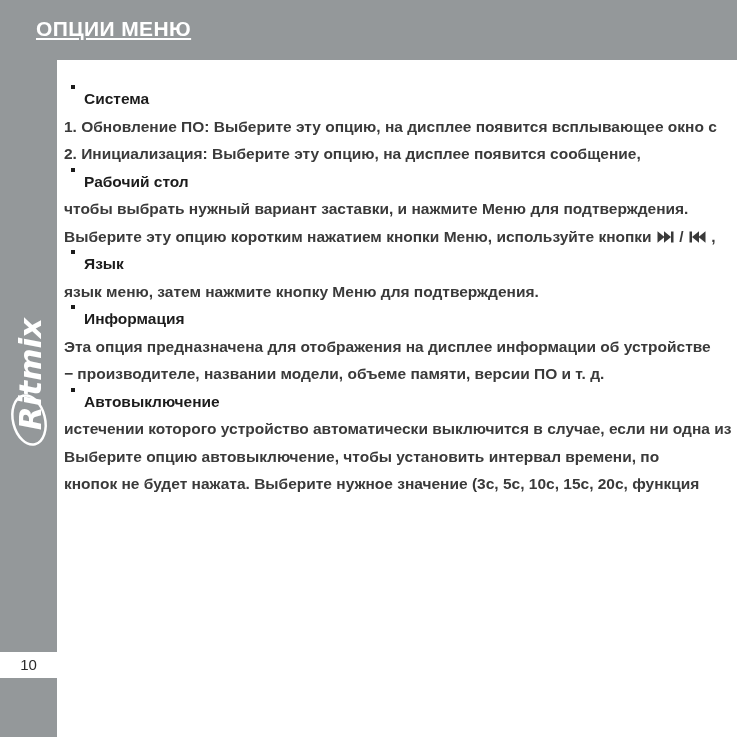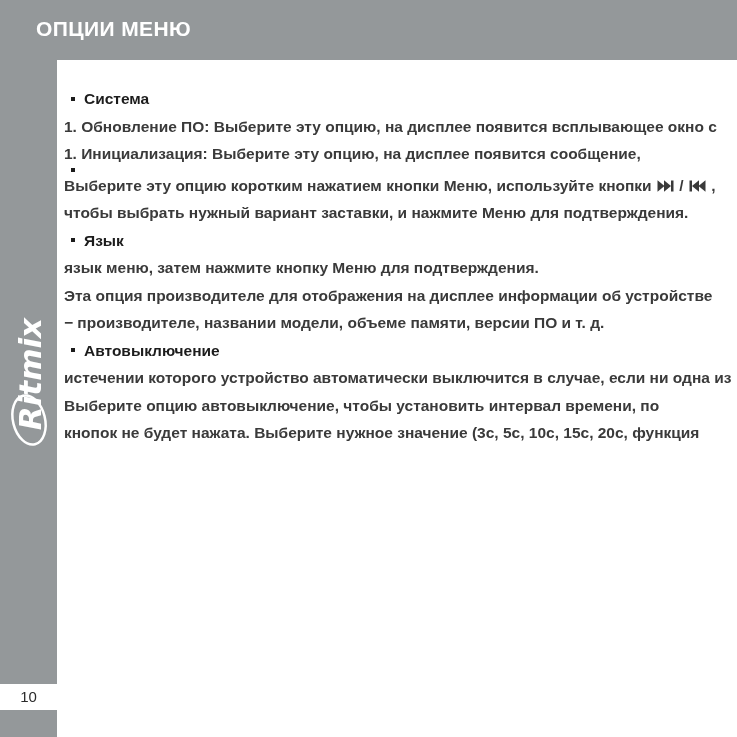--- a/index.html
+++ b/index.html
@@ -1,39 +1,39 @@
 <!DOCTYPE html>
 <html><head>
 <meta charset="utf-8">
 <style>
   html,body{margin:0;padding:0;}
   body{width:737px;height:737px;overflow:hidden;font-family:"Liberation Sans","DejaVu Sans",sans-serif;}
   .page{position:relative;width:737px;height:737px;background:#94989a;overflow:hidden;}
 
   .header-title{
     position:absolute;left:36px;top:17px;
-    color:#ffffff;font-size:21px;font-weight:bold;letter-spacing:0.4px;
+    color:#ffffff;font-size:21px;font-weight:bold;letter-spacing:0.4px;text-decoration:underline;
   }
 
   .panel{
     position:absolute;left:57px;top:60px;width:680px;height:677px;
     background:#ffffff;box-sizing:border-box;
     padding:25px 10px 0 7px;overflow:hidden;
   }
 
   .sections{font-size:15.5px;line-height:27.5px;color:#3a3a3a;}
-  .heading-row{display:flex;align-items:center;font-weight:bold;color:#1c1c1c;line-height:27.5px;}
+  .heading-row{display:flex;font-weight:bold;color:#1c1c1c;line-height:27.5px;}
   .bullet{width:4px;height:4px;background:#1c1c1c;margin-left:7px;margin-right:9px;flex:0 0 auto;}
   .body-line{white-space:nowrap;line-height:27.5px;font-weight:bold;}
   .track-icon{vertical-align:-1px;margin:0 1px;}
 
   .logo-svg{position:absolute;left:5px;top:302px;}
 
   .page-number{
-    position:absolute;left:0;top:684px;width:57px;height:26px;
+    position:absolute;left:0;top:652px;width:57px;height:26px;
     background:#ffffff;color:#2b2b2b;font-size:15px;line-height:26px;text-align:center;
   }
 </style>
 </head>
 <body>
 
 <div class="page">
 
   <div class="header-title">ОПЦИИ МЕНЮ</div>
 
@@ -44,40 +44,45 @@
     </g>
   </svg>
 
   <div class="panel">
     <div class="sections">
         <div class="heading-row">
           <span class="bullet"></span>
           <span>Система</span>
         </div>
         <div class="body-line">1. Обновление ПО: Выберите эту опцию, на дисплее появится всплывающее окно с</div>
-        <div class="body-line">1. Инициализация: Выберите эту опцию, на дисплее появится сообщение,</div>
+        <div class="body-line">2. Инициализация: Выберите эту опцию, на дисплее появится сообщение,</div>
         <div class="heading-row">
           <span class="bullet"></span>
+          <span>Рабочий стол</span>
         </div>
+        <div class="body-line">чтобы выбрать нужный вариант заставки, и нажмите Меню для подтверждения.</div>
         <div class="body-line">Выберите эту опцию коротким нажатием кнопки Меню, используйте кнопки <svg width="17" height="12" viewBox="0 0 17 12" class="track-icon" fill="currentColor">
             <path d="M0.5,0.3 L7.5,6 L0.5,11.7 Z"></path>
             <path d="M7,0.3 L14,6 L7,11.7 Z"></path>
             <rect x="14" y="0.5" width="2.5" height="11"></rect>
           </svg> / <svg width="17" height="12" viewBox="0 0 17 12" class="track-icon" fill="currentColor">
             <rect x="0.5" y="0.5" width="2.5" height="11"></rect>
             <path d="M10,0.3 L3,6 L10,11.7 Z"></path>
             <path d="M16.5,0.3 L9.5,6 L16.5,11.7 Z"></path>
           </svg> ,</div>
-        <div class="body-line">чтобы выбрать нужный вариант заставки, и нажмите Меню для подтверждения.</div>
         <div class="heading-row">
           <span class="bullet"></span>
           <span>Язык</span>
         </div>
         <div class="body-line">язык меню, затем нажмите кнопку Меню для подтверждения.</div>
-        <div class="body-line">Эта опция производителе для отображения на дисплее информации об устройстве</div>
+        <div class="heading-row">
+          <span class="bullet"></span>
+          <span>Информация</span>
+        </div>
+        <div class="body-line">Эта опция предназначена для отображения на дисплее информации об устройстве</div>
         <div class="body-line">− производителе, названии модели, объеме памяти, версии ПО и т. д.</div>
         <div class="heading-row">
           <span class="bullet"></span>
           <span>Автовыключение</span>
         </div>
         <div class="body-line">истечении которого устройство автоматически выключится в случае, если ни одна из</div>
         <div class="body-line">Выберите опцию автовыключение, чтобы установить интервал времени, по</div>
         <div class="body-line">кнопок не будет нажата. Выберите нужное значение (3с, 5с, 10с, 15с, 20с, функция</div>
       </div>
   </div>

